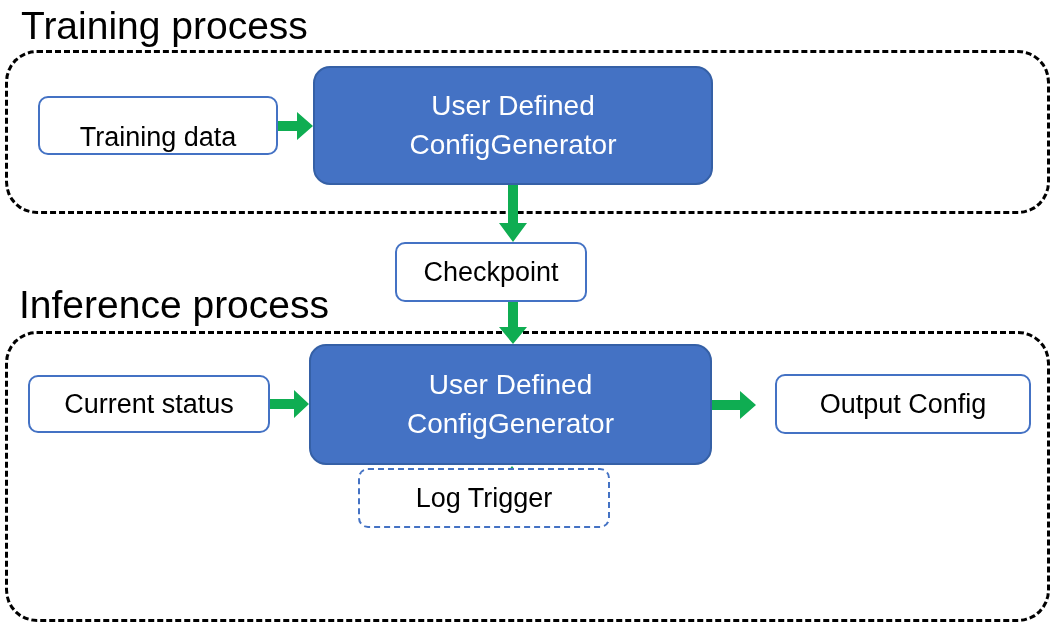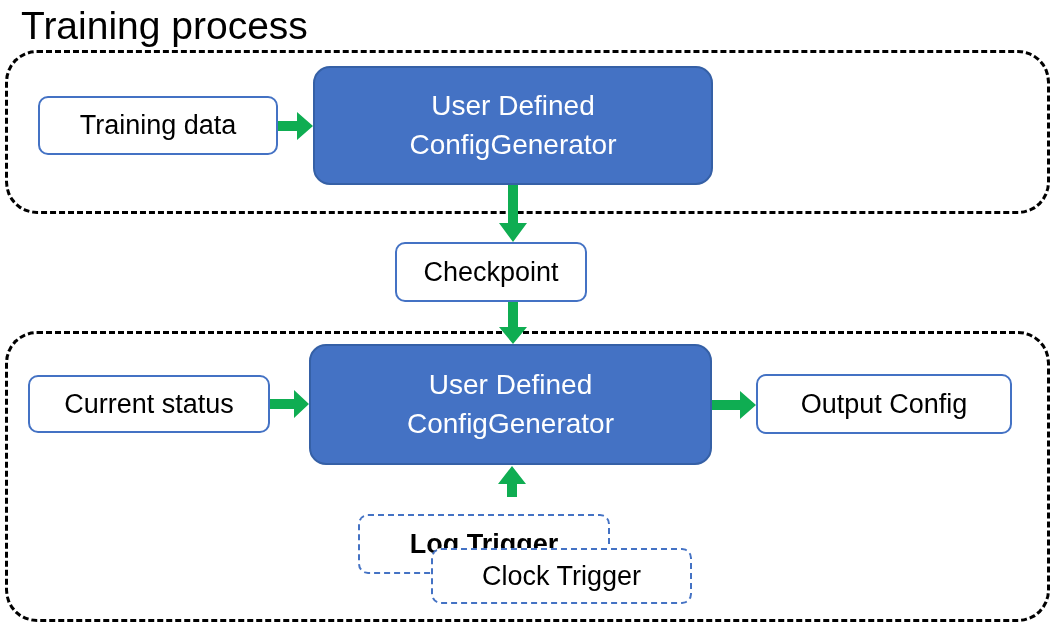--- a/index.html
+++ b/index.html
@@ -65,46 +65,47 @@
     flex-direction: column;
     font-size: 28px;
     line-height: 1.36;
   }
   .node.trigger {
     border: 2.5px dashed var(--outline-border);
     border-radius: 10px;
     color: var(--text);
   }
 
-  #node-training-data   { left: 38px;  top: 96px;  width: 240px; height: 59px; }
+  #node-training-data   { left: 38px;  top: 96px;  width: 240px; height: 59px; align-items: flex-end; }
   #node-generator-train { left: 313px; top: 66px;  width: 400px; height: 119px; }
   #node-checkpoint      { left: 395px; top: 242px; width: 192px; height: 60px; }
   #node-current-status  { left: 28px;  top: 375px; width: 242px; height: 58px; }
   #node-generator-infer { left: 309px; top: 344px; width: 403px; height: 121px; }
-  #node-output-config   { left: 756px; top: 374px; width: 256px; height: 60px; }
-  #node-log-trigger     { left: 358px; top: 514px; width: 252px; height: 60px; z-index: 1; font-weight: bold; }
+  #node-output-config   { left: 775px; top: 374px; width: 256px; height: 60px; }
+  #node-log-trigger     { left: 358px; top: 468px; width: 252px; height: 60px; z-index: 1; }
   #node-clock-trigger   { left: 431px; top: 548px; width: 261px; height: 56px; z-index: 2; }
 
   svg.arrow-layer {
     position: absolute;
     left: 0; top: 0;
     width: 1057px; height: 631px;
     pointer-events: none;
   }
   svg.arrow-layer polygon { fill: var(--arrow); }
 </style>
 </head>
 <body>
 
 <div class="canvas">
 
   <div class="section-title" id="title-training">Training process</div>
 
   <div class="dashed-region" id="region-training"></div>
 
+  <div class="section-title" id="title-inference">Inference process</div>
 
   <div class="dashed-region" id="region-inference"></div>
 
   <div class="node outline" id="node-training-data">
     <span>Training data</span>
   </div>
 
   <div class="node solid" id="node-generator-train">
     <span>User Defined</span>
     <span>ConfigGenerator</span>
@@ -124,23 +125,20 @@
   </div>
 
   <div class="node outline" id="node-output-config">
     <span>Output Config</span>
   </div>
 
   <div class="node trigger" id="node-log-trigger">
     <span>Log Trigger</span>
   </div>
 
-  <div class="node trigger" id="node-clock-trigger">
-    <span>Clock Trigger</span>
-  </div>
 
   <svg class="arrow-layer" viewBox="0 0 1057 631">
     <polygon points="278,121 297,121 297,112 313,126 297,140 297,131 278,131"></polygon>
     <polygon points="508,185 518,185 518,223 527,223 513,242 499,223 508,223"></polygon>
     <polygon points="508,302 518,302 518,327 527,327 513,344 499,327 508,327"></polygon>
     <polygon points="270,399 294,399 294,390 309,404 294,418 294,409 270,409"></polygon>
     <polygon points="712,400 740,400 740,391 756,405 740,419 740,410 712,410"></polygon>
     <polygon points="507,497 507,484 498,484 512,466 526,484 517,484 517,497"></polygon>
   </svg>
 

